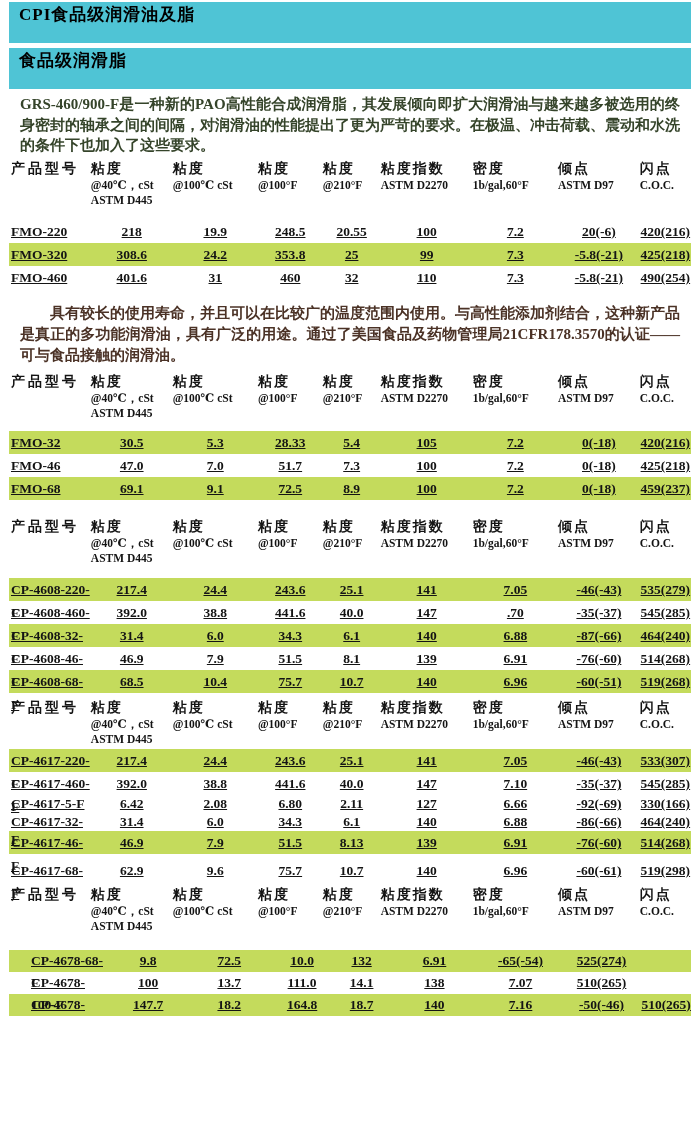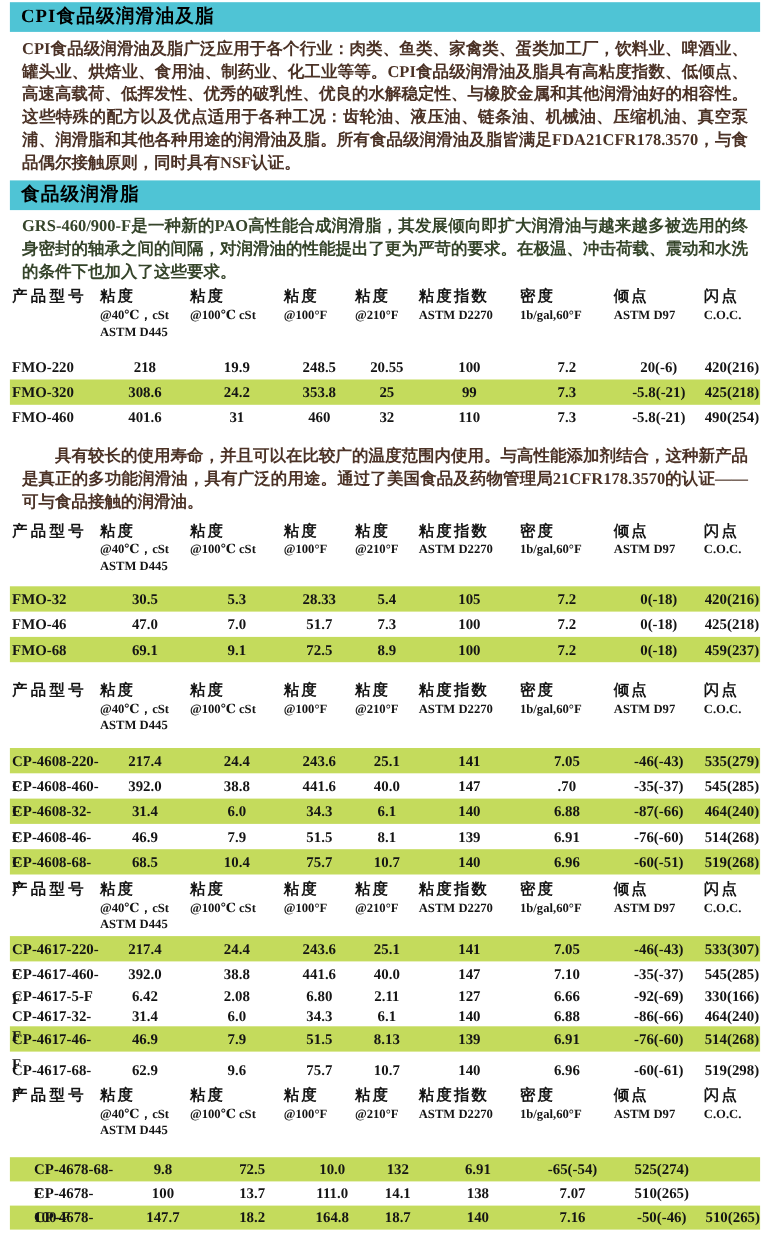--- a/index.html
+++ b/index.html
@@ -12,21 +12,21 @@
   html,body{margin:0;padding:0;background:#ffffff;}
   body{
     width:700px;
     font-family:"Liberation Serif","DejaVu Serif",serif;
     font-weight:bold;
     color:var(--ink);
   }
   .page{padding:2px 9px 0 9px;}
   .banner{
     background:var(--banner-bg);
-    height:27px;
+    height:41px;
     line-height:25px;
     padding-left:10px;
     font-size:17px;
     color:#000;
     letter-spacing:1px;
   }
   .banner.b2{margin-top:5px;}
   .para{
     margin:6px 11px 4px 11px;
     font-size:15px;
@@ -45,21 +45,21 @@
   .thead .cell{text-align:left;}
   .h-product{
     text-align:center;
     font-size:14px;
     letter-spacing:3px;
     line-height:18px;
     padding-left:2px;
   }
   .h-title{font-size:14px;line-height:18px;letter-spacing:2px;}
   .h-sub,.h-sub2{font-size:11.5px;line-height:15px;letter-spacing:0;}
-  .rows{margin-top:10px;}
+  .rows{margin-top:10px;text-decoration:underline;}
   .row{height:23px;line-height:23px;font-size:13.5px;}
   .row .model{text-align:left;padding-left:2px;}
   .row .val{text-align:center;}
   .row.hl{background:var(--hl);}
   .row.compact{height:18px;line-height:18px;}
   .row.gap-before{margin-top:5px;}
 
   .t-0{margin-top:4px;}  .t-0 .rows{margin-top:12px;}
   .t-1{margin-top:8px;}  .t-1 .rows{margin-top:10px;}
   .t-2{margin-top:18px;} .t-2 .rows{margin-top:12px;}
@@ -69,21 +69,20 @@
 </style>
 </head>
 <body>
 
 <div class="page">
 
   <div class="banner b1">
     <span>CPI食品级润滑油及脂</span>
   </div>
 
-  <p class="para intro">CPI食品级润滑油及脂广泛应用于各个行业：肉类、鱼类、家禽类、蛋类加工厂，饮料业、啤酒业、罐头业、烘焙业、食用油、制药业、化工业等等。CPI食品级润滑油及脂具有高粘度指数、低倾点、高速高载荷、低挥发性、优秀的破乳性、优良的水解稳定性、与橡胶金属和其他润滑油好的相容性。这些特殊的配方以及优点适用于各种工况：齿轮油、液压油、链条油、机械油、压缩机油、真空泵浦、润滑脂和其他各种用途的润滑油及脂。所有食品级润滑油及脂皆满足FDA21CFR178.3570，与食品偶尔接触原则，同时具有NSF认证。</p>
 
   <div class="banner b2">
     <span>食品级润滑脂</span>
   </div>
 
   <p class="para grease">GRS-460/900-F是一种新的PAO高性能合成润滑脂，其发展倾向即扩大润滑油与越来越多被选用的终身密封的轴承之间的间隔，对润滑油的性能提出了更为严苛的要求。在极温、冲击荷载、震动和水洗的条件下也加入了这些要求。</p>
 
   <div id="table-slot-0">
   <div class="spec-table t-0">
     <div class="thead">

